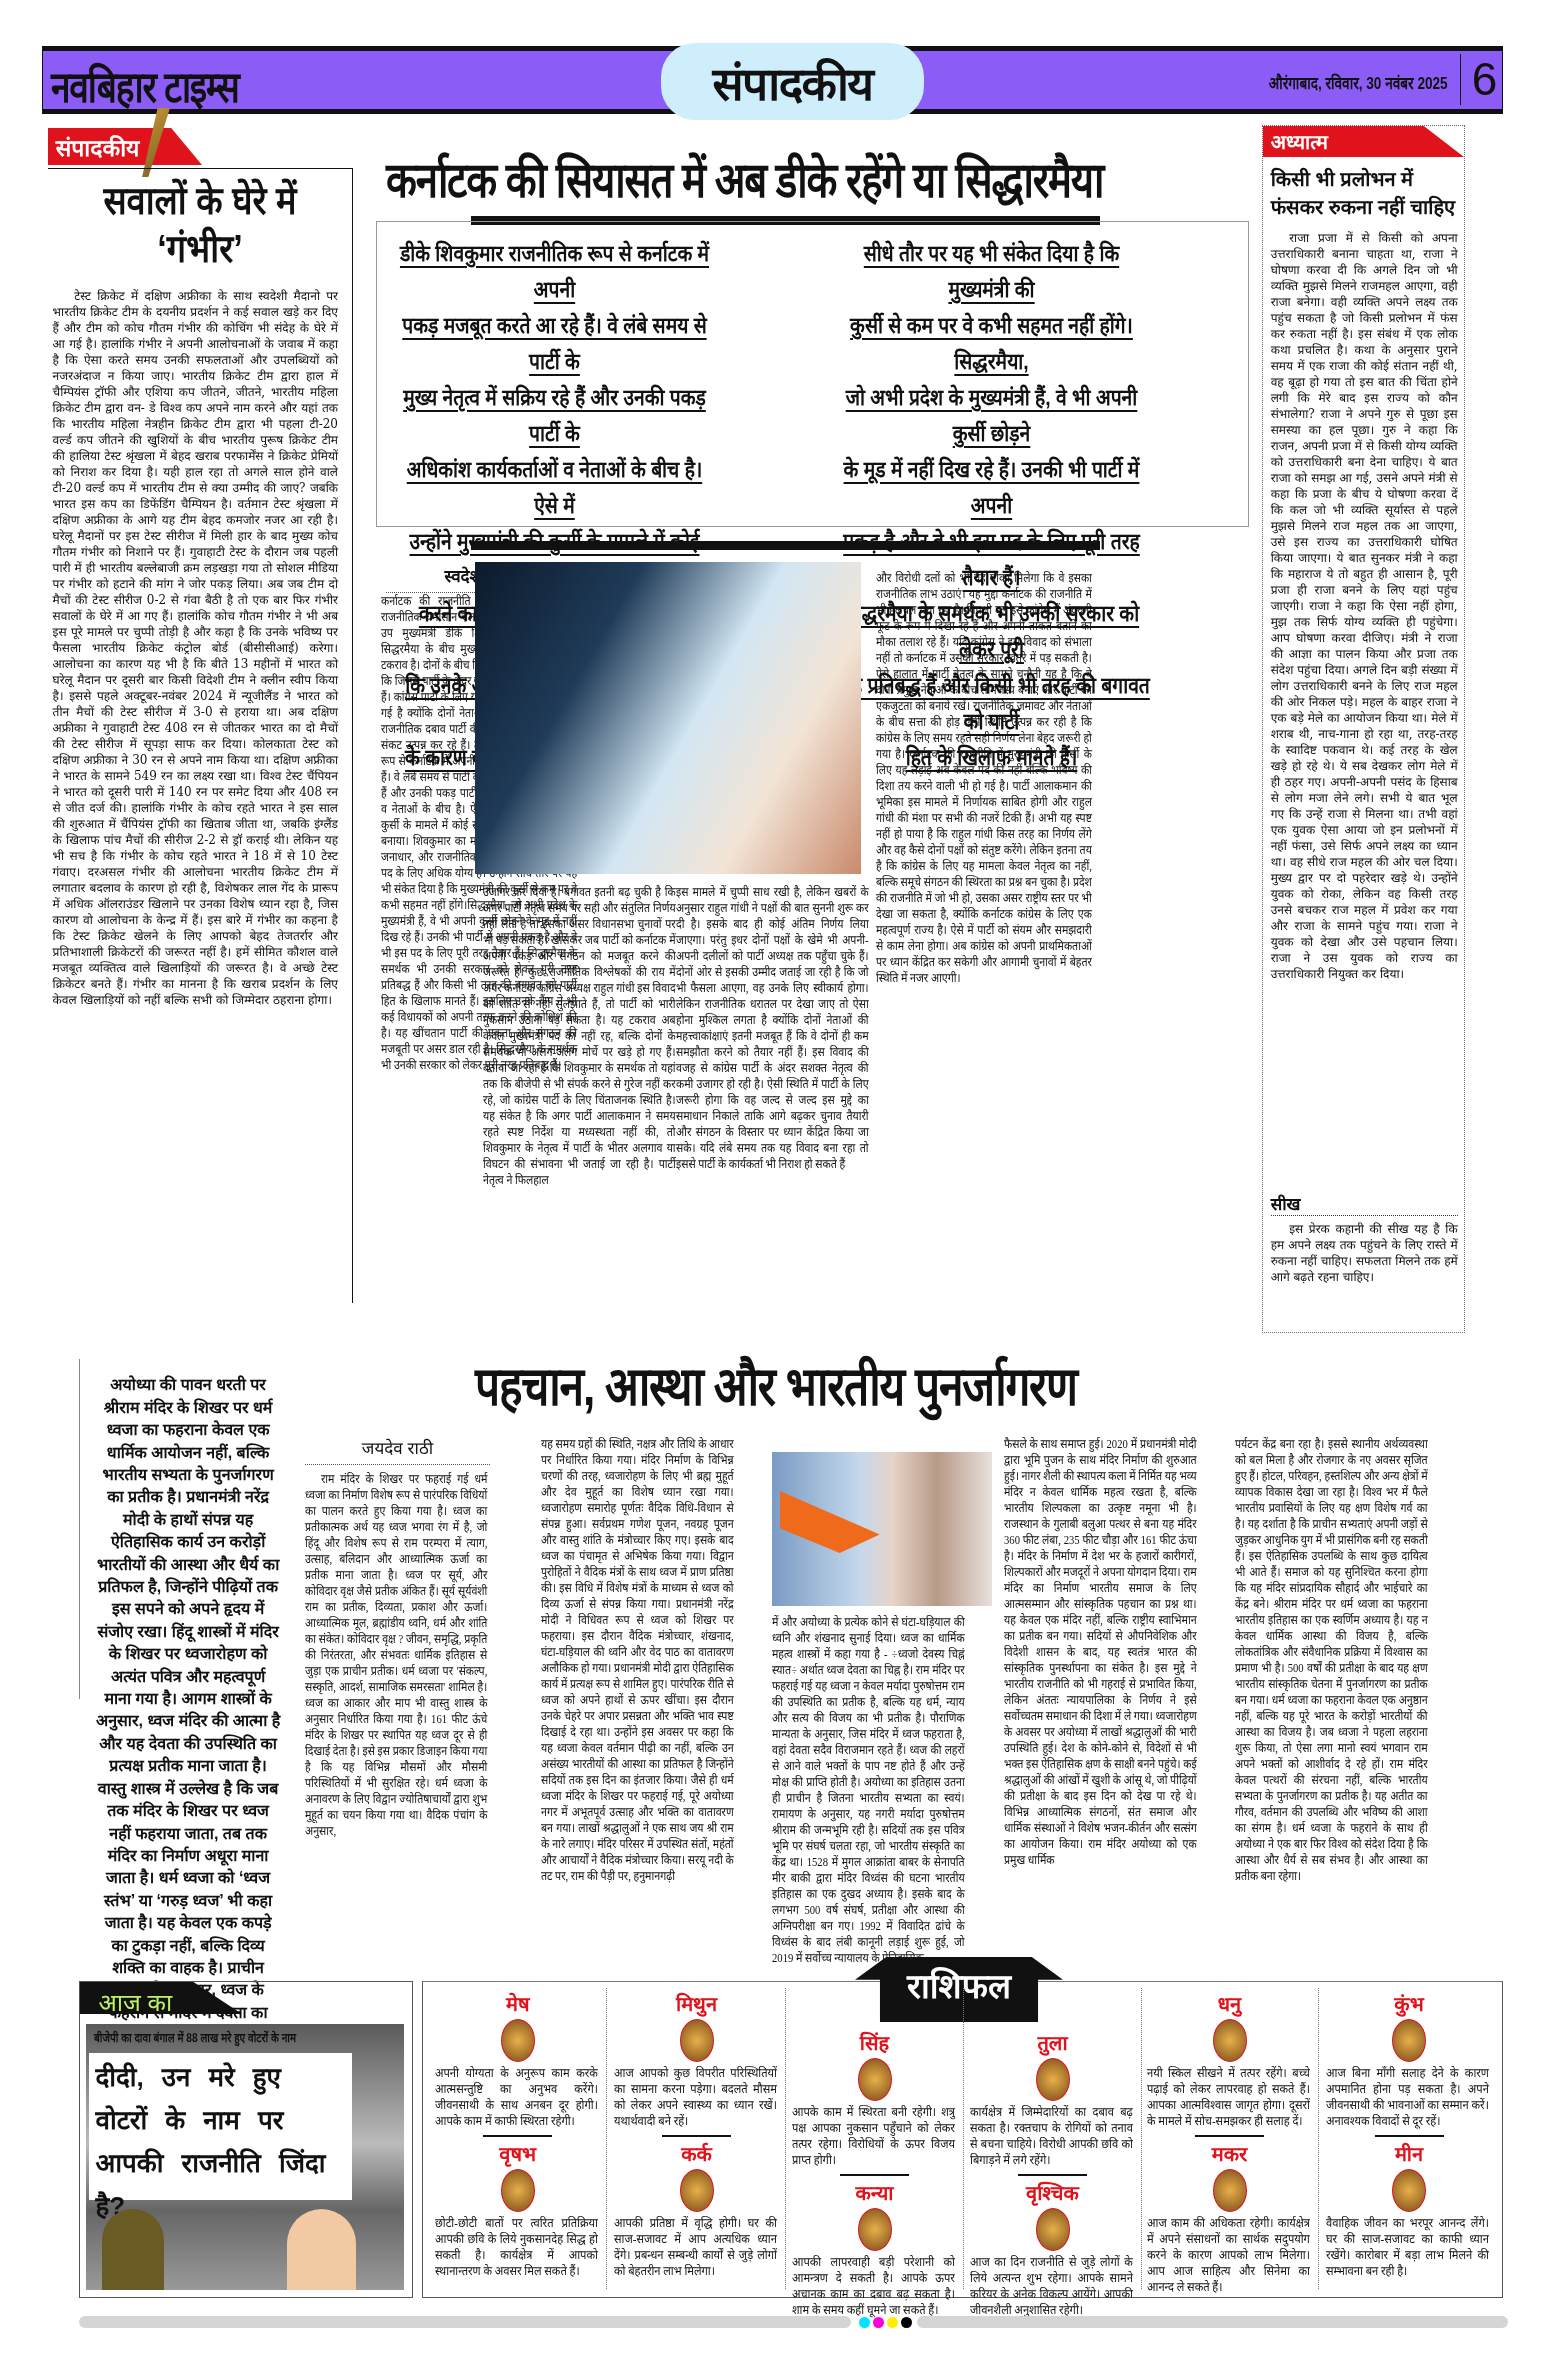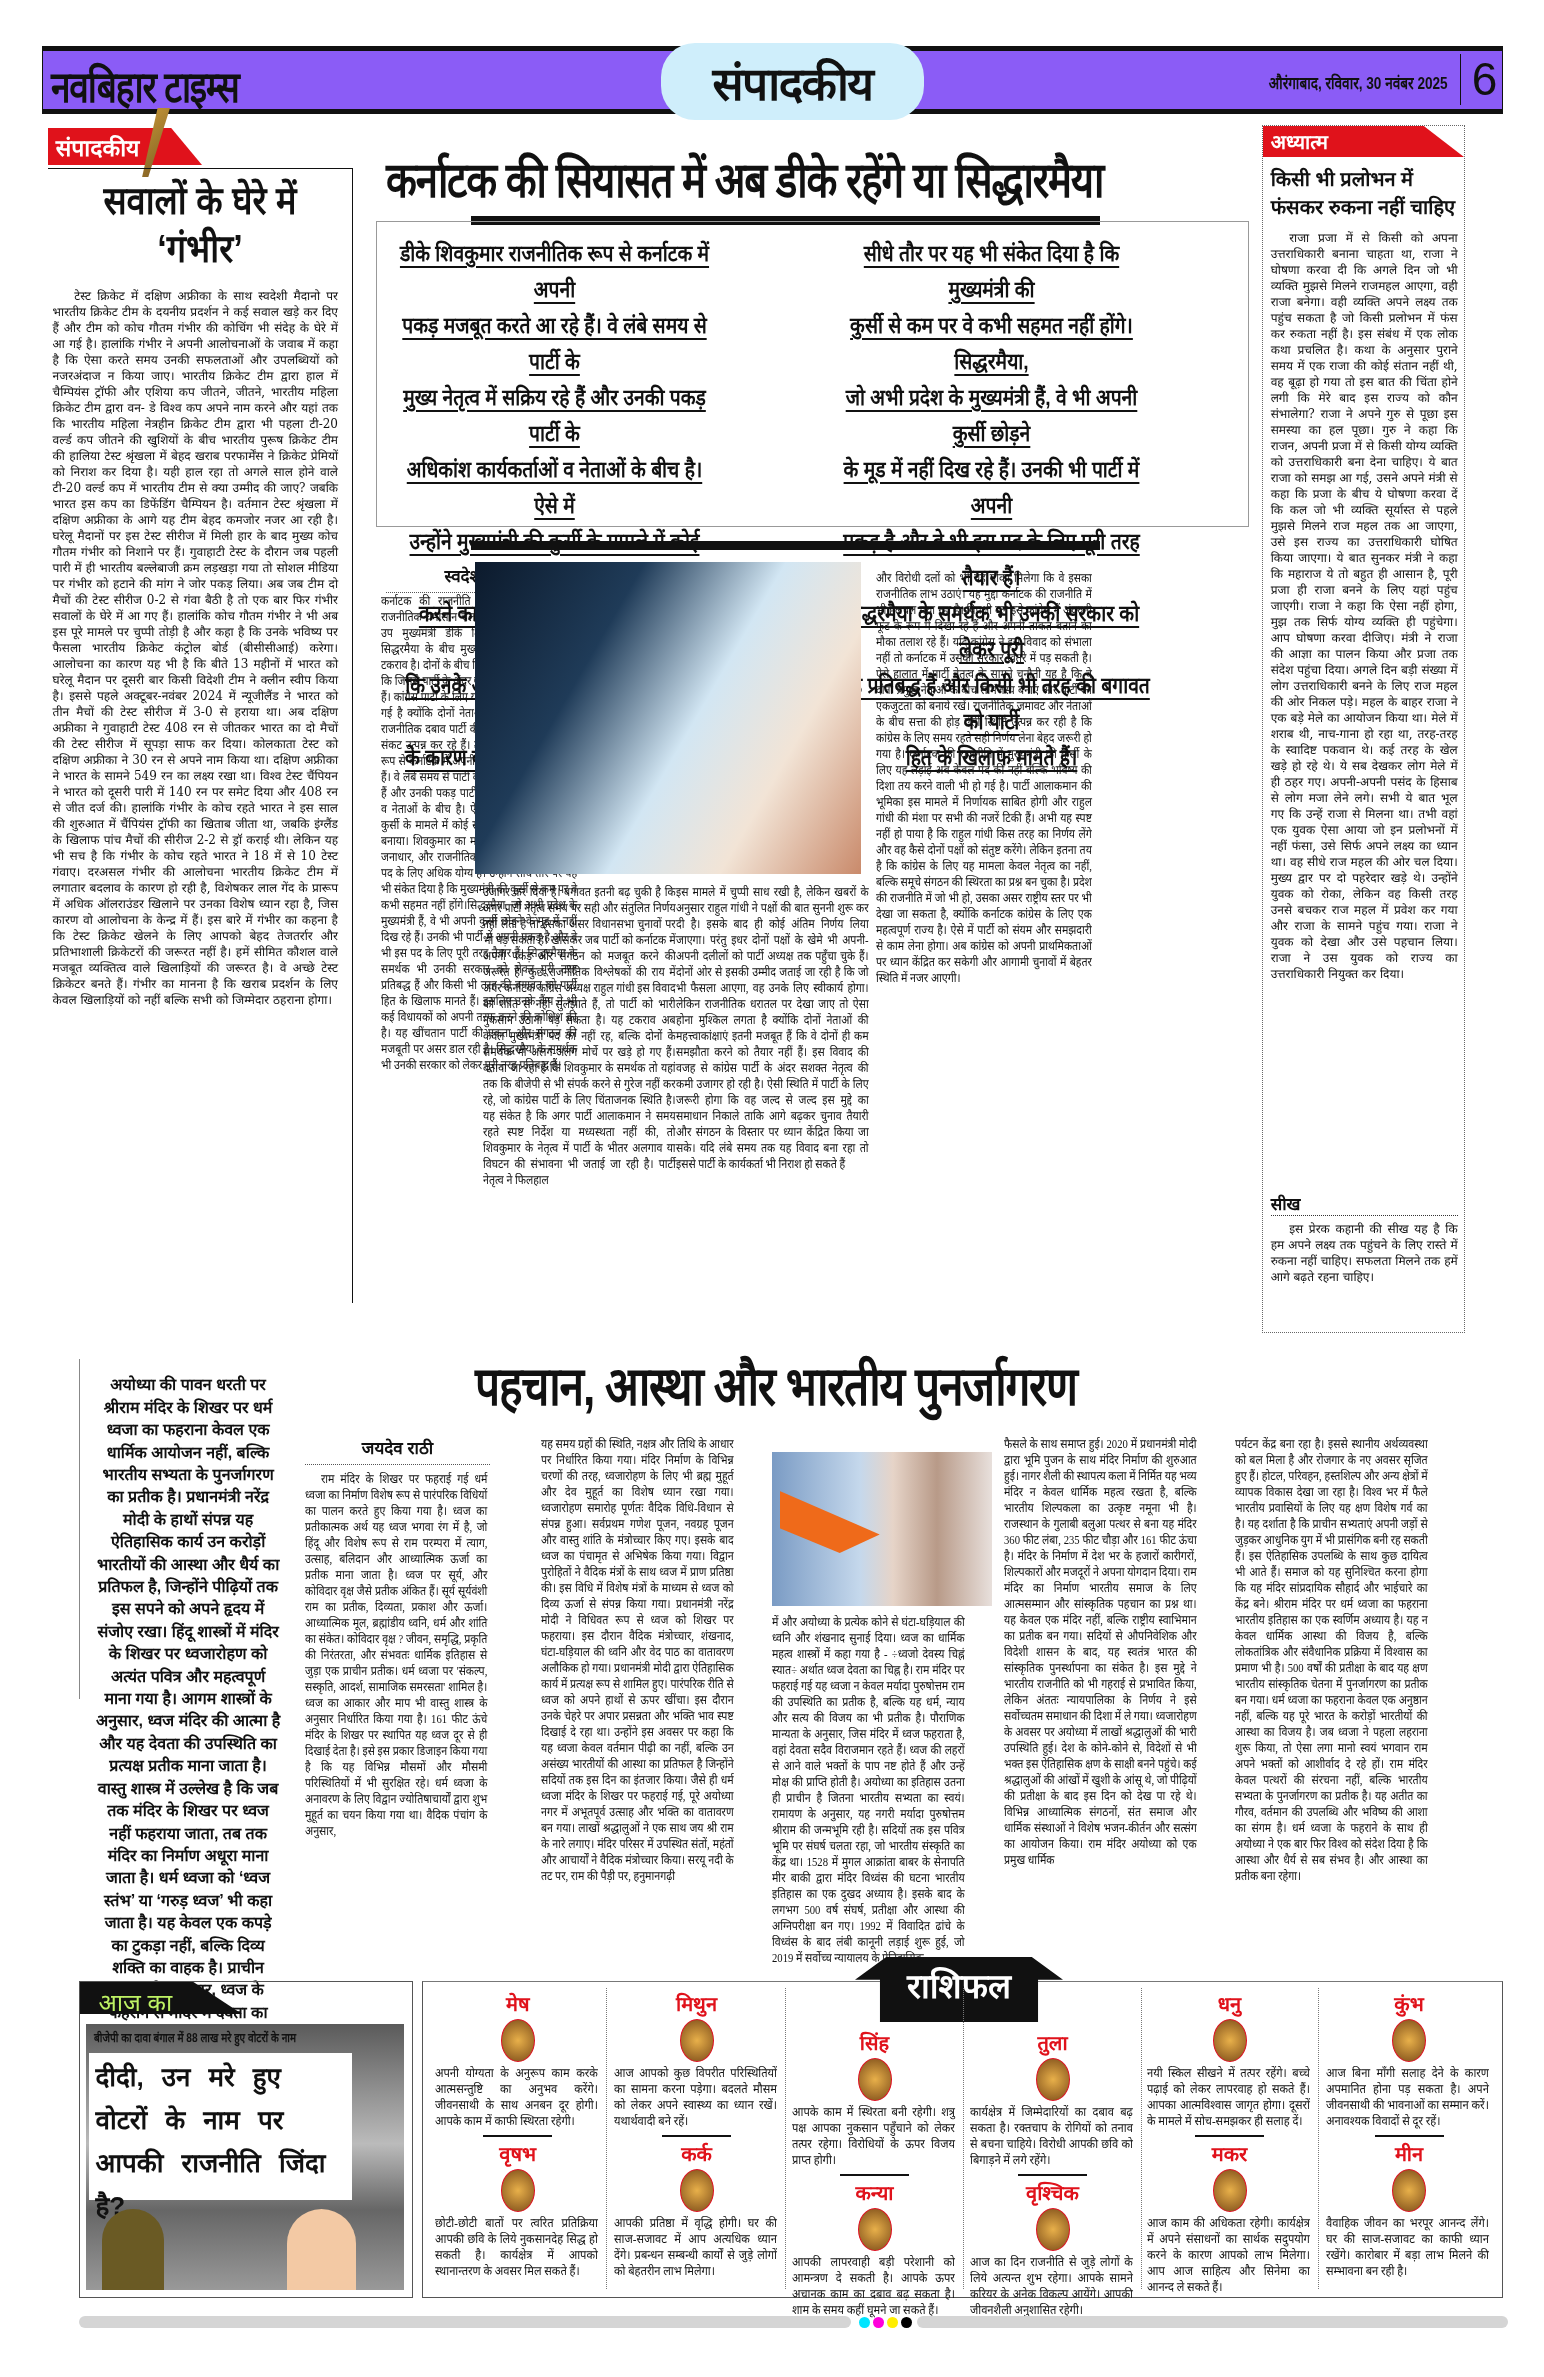--- a/index.html
+++ b/index.html
@@ -41,21 +41,21 @@
 
 #adhyatma-box{left:1262px;top:125px;width:203px;height:1208px;border:1.5px dotted #666}
 #adhyatma-tag{left:0;top:0;width:201px;height:31px;font-size:20px;padding:1.5px 7.7px}
 #adhyatma-title{left:7.7px;top:39px;width:185px;font-size:20px;font-weight:700;line-height:28px}
 #adhyatma-body{left:7.7px;top:104px;width:187px;text-indent:18.5px}
 #seekh-head{left:7.7px;top:1066px;width:187px;font-size:17px;font-weight:900;border-bottom:1.5px dotted #333}
 #seekh-body{left:7.7px;top:1095px;width:187px;text-indent:18.5px}
 
 #sidebar-quote{left:79px;top:1359px;width:208px;height:340px;border-left:1.5px solid #888;font-size:16px;font-weight:700;text-align:center;line-height:22.4px;padding:15.4px 6.2px 0 15.4px}
 #headline-2{left:475px;top:1347px;width:811px;font-size:54px;font-weight:900;letter-spacing:-1.5px;transform:scaleX(.82);transform-origin:left;white-space:nowrap}
-#byline-2{left:305px;top:1436px;width:185px;text-align:center;font-size:17px;font-weight:700;border-bottom:1.5px dotted #555;padding-bottom:4.6px}
+#byline-2{left:305px;top:1436px;width:185px;text-align:center;font-size:17px;font-weight:400;border-bottom:1.5px dotted #555;padding-bottom:4.6px}
 #art2-c1{left:305px;top:1471px;width:212px;text-indent:18.5px}
 #art2-c2{left:541px;top:1436px;width:224px}
 #art2-photo{left:772px;top:1452px;width:220px;height:154px;background:linear-gradient(90deg,#7a9bc4 0%,#c5d8ec 40%,#e6d4c8 55%,#b89a88 75%,#e8e0dc 100%)}
 #flag{left:780px;top:1490px;width:100px;height:62px;background:#ef6a1a;clip-path:polygon(0 0,100% 70%,60% 100%,0 60%)}
 #art2-c3{left:772px;top:1614px;width:224px}
 #art2-c4{left:1004px;top:1436px;width:224px}
 #art2-c5{left:1235px;top:1436px;width:224px}
 
 #cartoon-box{left:79px;top:1981px;width:334px;height:317px;border:1.5px solid #555}
 #cartoon-tag{left:0;top:0;width:162px;height:32px;background:#111;color:#bef264;font-size:24px;font-weight:400;padding:3.1px 18.5px;clip-path:polygon(0 0,70% 0,100% 100%,0 100%)}

